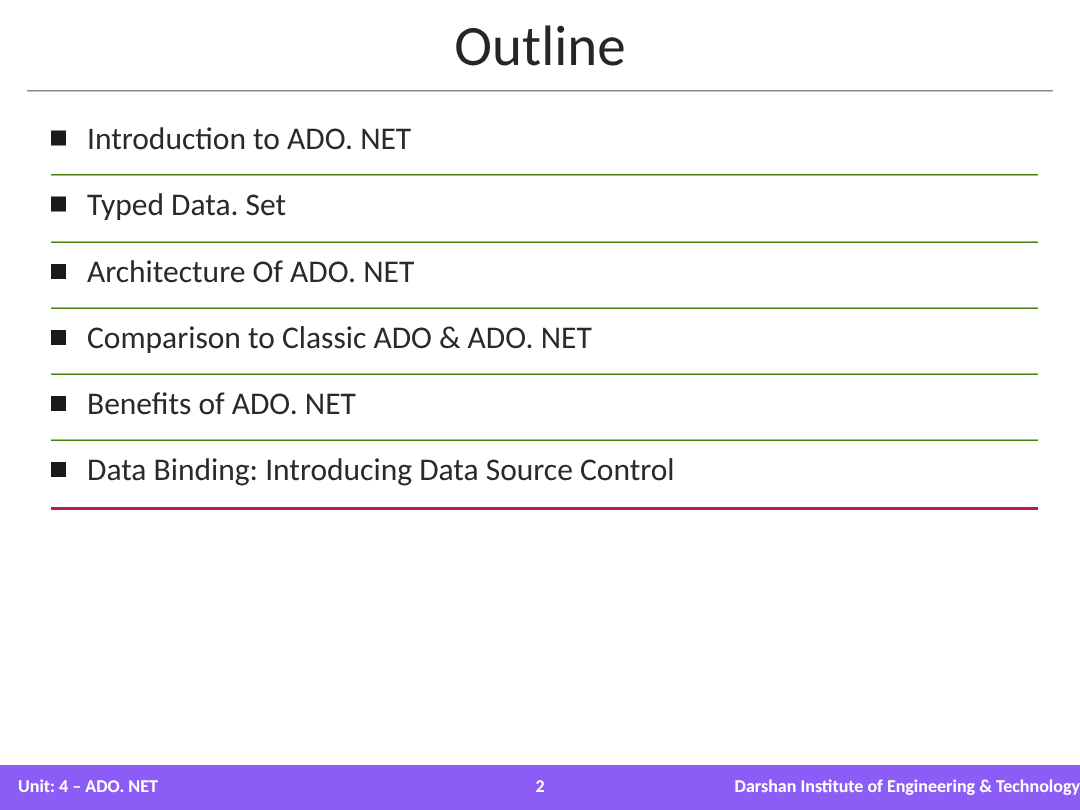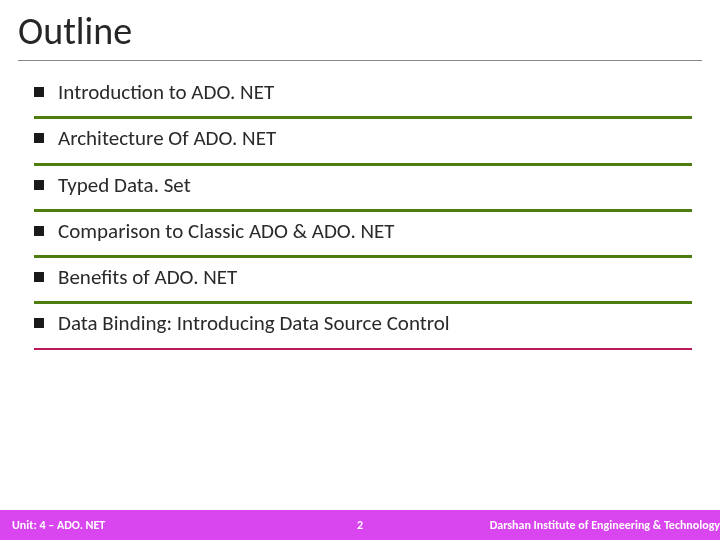--- a/index.html
+++ b/index.html
@@ -1,49 +1,49 @@
 <!DOCTYPE html>
 <html><head>
 <meta charset="utf-8">
 <style>
   * { margin: 0; padding: 0; box-sizing: border-box; }
   html, body { width: 720px; height: 540px; font-family: Calibri, "Segoe UI", Arial, sans-serif; background: #fff; color: #2a2a2a; overflow: hidden; }
   .slide { position: relative; width: 720px; height: 540px; }
-  .title { font-size: 38px; font-weight: 400; color: #262626; padding: 8px 18px 6px 18px; }
+  .title { font-size: 38px; font-weight: 400; color: #262626; padding: 8px 18px 6px 18px; text-align: center; }
   .title-rule { margin: 0 18px; border: none; border-top: 1px solid #888; }
   .outline-list { padding: 12px 28px 0 34px; }
-  .outline-item { display: flex; align-items: flex-start; padding: 6px 0 10px 0; border-bottom: 3px solid #4d7c0f; }
+  .outline-item { display: flex; align-items: flex-start; padding: 6px 0 10px 0; border-bottom: 1px solid #4d7c0f; }
   .outline-item:last-child { border-bottom: 2px solid #be185d; }
   .bullet { width: 10px; height: 10px; background: #1a1a1a; margin-top: 8px; margin-right: 14px; flex-shrink: 0; }
   .item-text { font-size: 21px; color: #2a2a2a; line-height: 1.3; }
-  .footer { position: absolute; bottom: 0; left: 0; right: 0; height: 30px; background: #d946ef; color: #fff; display: flex; align-items: center; font-size: 12px; font-weight: 600; }
+  .footer { position: absolute; bottom: 0; left: 0; right: 0; height: 30px; background: #8b5cf6; color: #fff; display: flex; align-items: center; font-size: 12px; font-weight: 600; }
   .footer-left { padding-left: 12px; flex: 0 0 auto; white-space: nowrap; }
   .footer-center { position: absolute; left: 50%; transform: translateX(-50%); }
   .footer-right { margin-left: auto; padding-right: 0; white-space: nowrap; }
 </style>
 </head>
 <body>
 
 <div class="slide">
 
   <h1 class="title">Outline</h1>
   <hr class="title-rule">
 
   <div class="outline-list">
     <div class="outline-item">
       <span class="bullet"></span>
       <span class="item-text">Introduction to ADO. NET</span>
     </div>
     <div class="outline-item">
       <span class="bullet"></span>
-      <span class="item-text">Architecture Of ADO. NET</span>
+      <span class="item-text">Typed Data. Set</span>
     </div>
     <div class="outline-item">
       <span class="bullet"></span>
-      <span class="item-text">Typed Data. Set</span>
+      <span class="item-text">Architecture Of ADO. NET</span>
     </div>
     <div class="outline-item">
       <span class="bullet"></span>
       <span class="item-text">Comparison to Classic ADO &amp; ADO. NET</span>
     </div>
     <div class="outline-item">
       <span class="bullet"></span>
       <span class="item-text">Benefits of ADO. NET</span>
     </div>
     <div class="outline-item">

